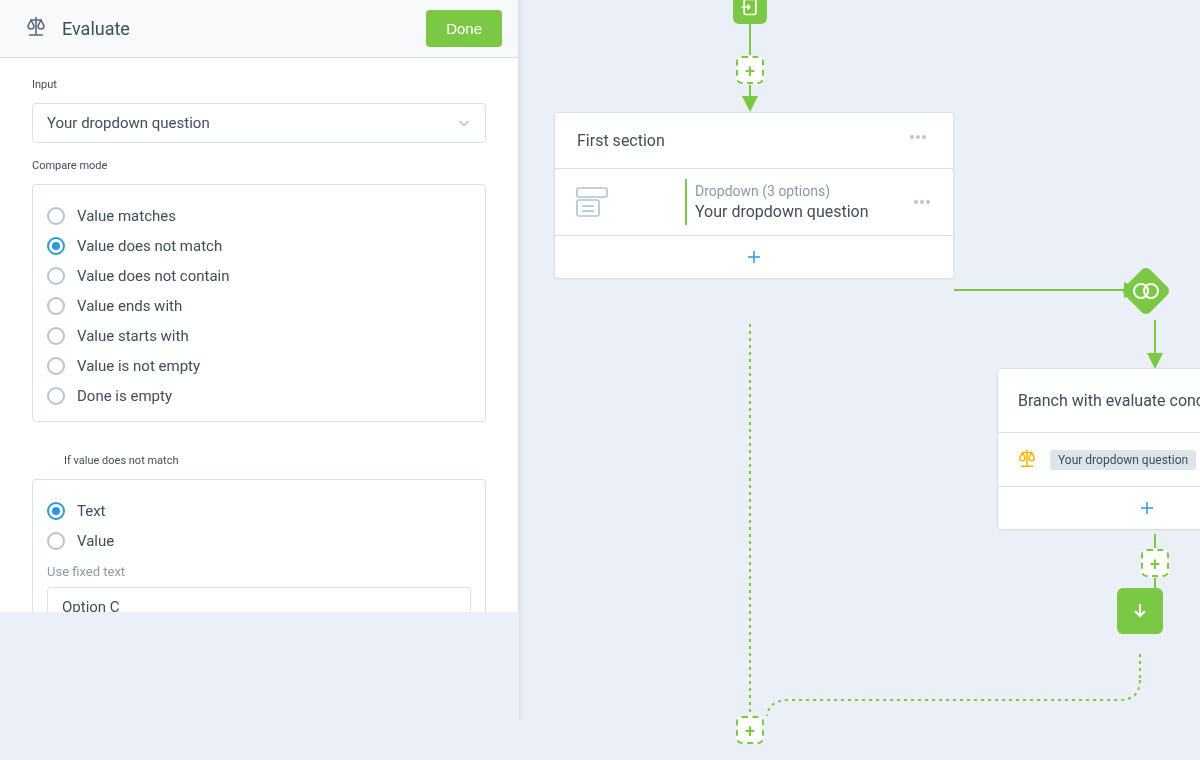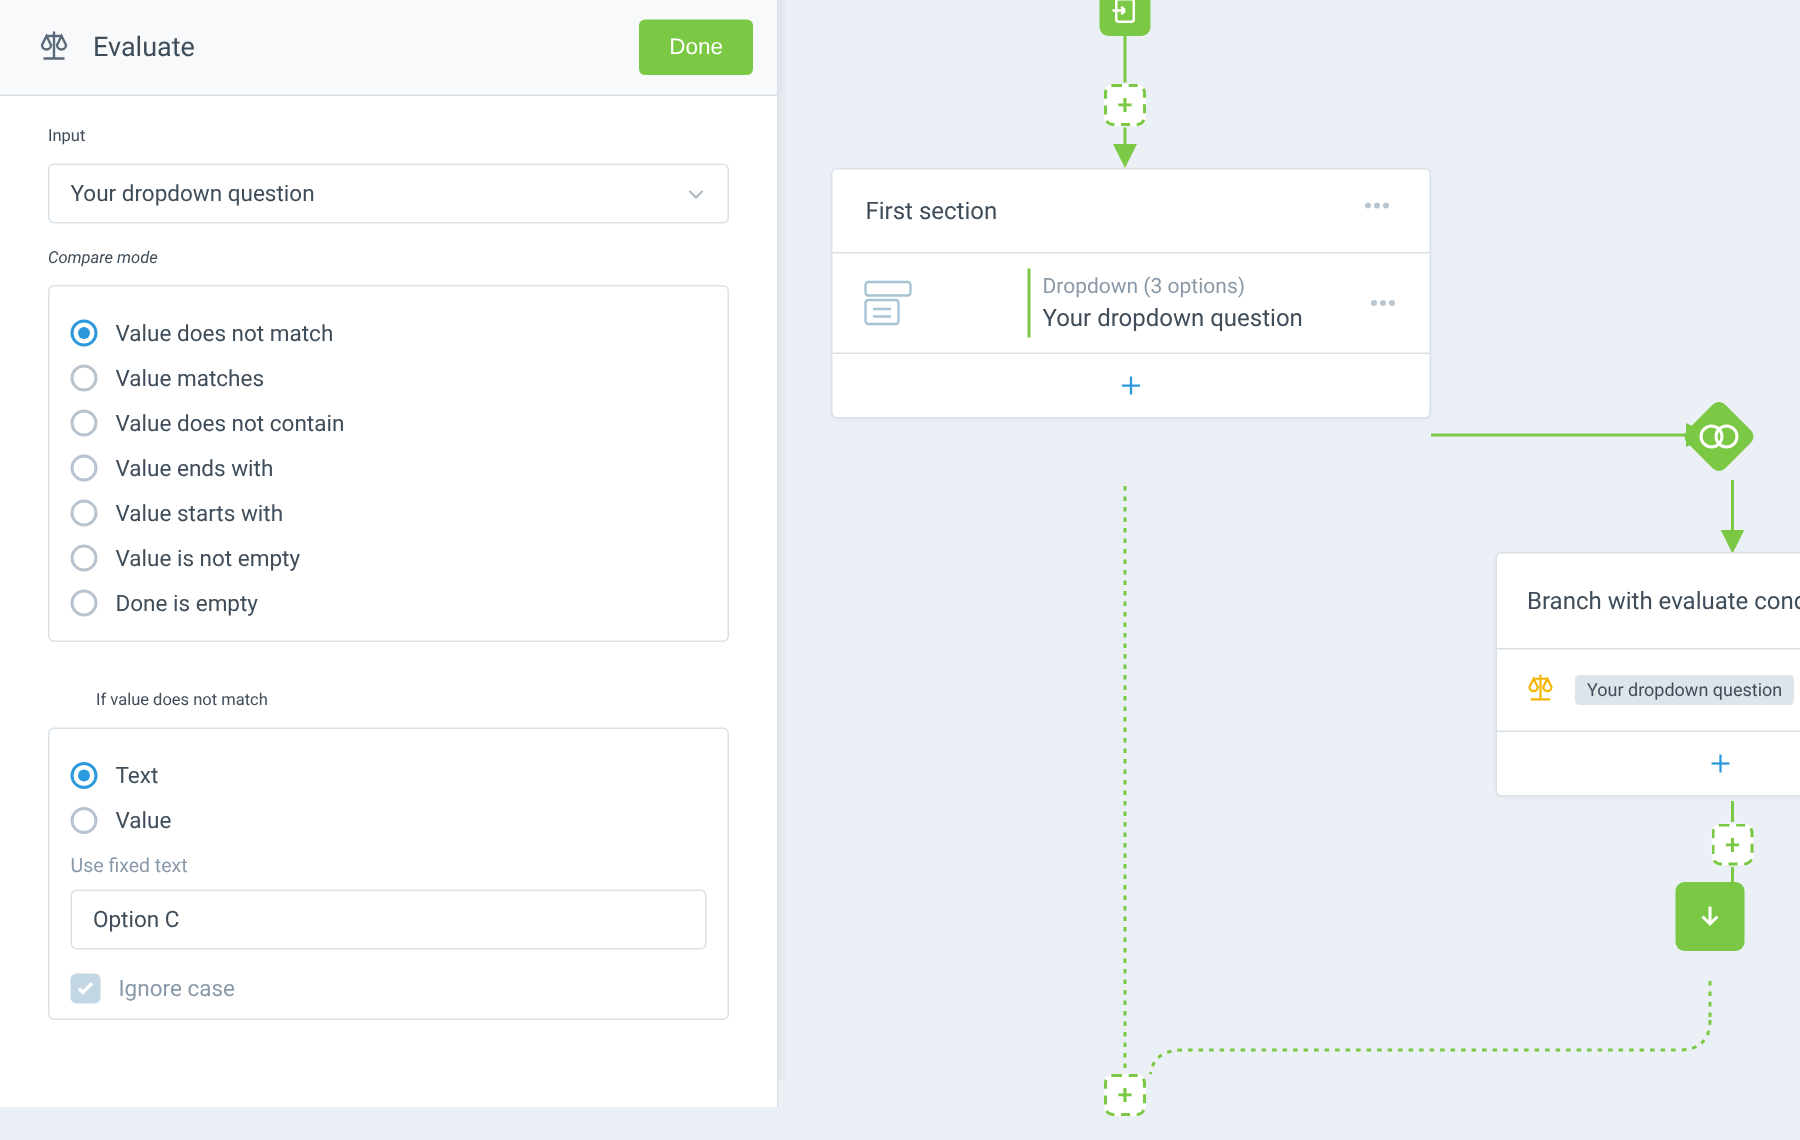--- a/index.html
+++ b/index.html
@@ -28,21 +28,21 @@
     width: 1200px;
     height: 760px;
     overflow: hidden;
     position: relative;
   }
   
   .panel {
     position: absolute;
     left: 0; top: 0;
     width: 519px;
-    height: 738px;
+    height: 612px;
     background: var(--white);
     border-right: 1px solid var(--border);
     display: flex; flex-direction: column;
   }
   .panel-shadow {
     position: absolute;
     left: 519px; top: 0;
     width: 6px; height: 720px;
     background: linear-gradient(to right, rgba(0,0,0,0.05), transparent);
     pointer-events: none;
@@ -292,29 +292,29 @@
     <div class="field-label">Input</div>
     <div class="dropdown">
       <span>Your dropdown question</span>
       <span class="chev-down">
         <svg width="14" height="14" viewBox="0 0 16 16" fill="none" stroke="#A8B6C2" stroke-width="1.6">
             <path d="M3 6l5 5 5-5"></path>
           </svg>
       </span>
     </div>
 
-    <div class="field-label" style="margin-top:16px;font-style:italic;">Compare mode</div>
+    <div class="field-label" style="margin-top:16px;">Compare mode</div>
     <div class="radio-group" id="compare-group">
+        <div class="radio-row">
+          <span class="radio"></span>
+          <span>Value matches</span>
+        </div>
         <div class="radio-row">
           <span class="radio selected"></span>
           <span>Value does not match</span>
-        </div>
-        <div class="radio-row">
-          <span class="radio"></span>
-          <span>Value matches</span>
         </div>
         <div class="radio-row">
           <span class="radio"></span>
           <span>Value does not contain</span>
         </div>
         <div class="radio-row">
           <span class="radio"></span>
           <span>Value ends with</span>
         </div>
         <div class="radio-row">

